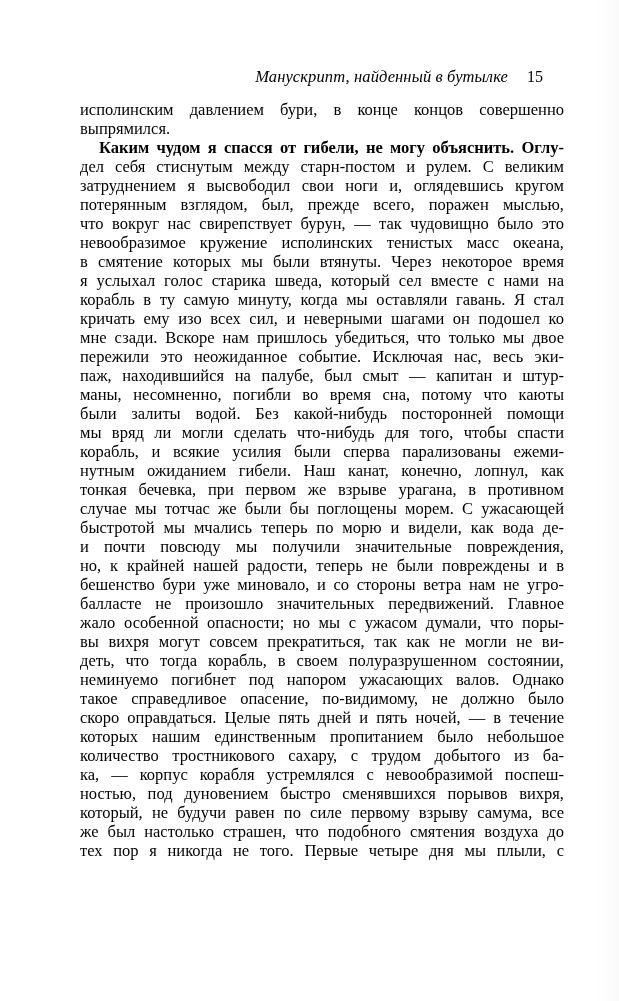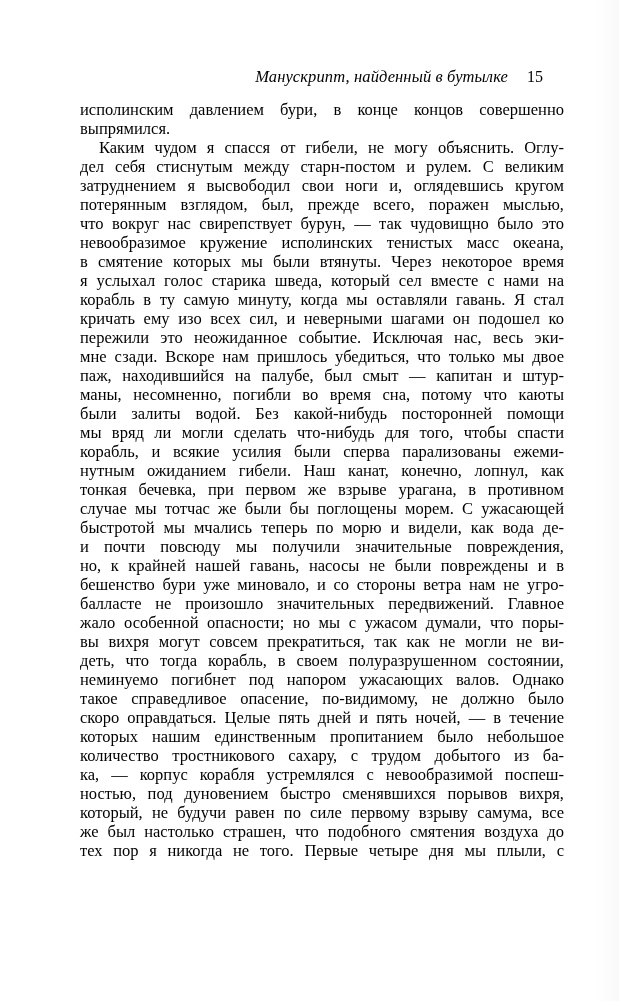--- a/index.html
+++ b/index.html
@@ -58,20 +58,21 @@
     line-height: 19px;
     text-align: justify;
     text-align-last: left;
     word-spacing: 0.2px;
   }
   .line.j {
     text-align-last: justify;
   }
   .line.indent {
     text-indent: 19px;
+    font-weight: bold;
   }
 </style>
 </head>
 <body>
 
 <div class="page">
   <header class="page-header">
     <span class="running-title">Манускрипт, найденный в бутылке</span>
     <span class="page-number">15</span>
   </header>
@@ -82,33 +83,33 @@
       <div class="line j indent">Каким чудом я спасся от гибели, не могу объяснить. Оглу-</div>
       <div class="line j">дел себя стиснутым между старн-постом и рулем. С великим</div>
       <div class="line j">затруднением я высвободил свои ноги и, оглядевшись кругом</div>
       <div class="line j">потерянным взглядом, был, прежде всего, поражен мыслью,</div>
       <div class="line j">что вокруг нас свирепствует бурун, — так чудовищно было это</div>
       <div class="line j">невообразимое кружение исполинских тенистых масс океана,</div>
       <div class="line j">в смятение которых мы были втянуты. Через некоторое время</div>
       <div class="line j">я услыхал голос старика шведа, который сел вместе с нами на</div>
       <div class="line j">корабль в ту самую минуту, когда мы оставляли гавань. Я стал</div>
       <div class="line j">кричать ему изо всех сил, и неверными шагами он подошел ко</div>
+      <div class="line j">мне сзади. Вскоре нам пришлось убедиться, что только мы двое</div>
       <div class="line j">пережили это неожиданное событие. Исключая нас, весь эки-</div>
-      <div class="line j">мне сзади. Вскоре нам пришлось убедиться, что только мы двое</div>
       <div class="line j">паж, находившийся на палубе, был смыт — капитан и штур-</div>
       <div class="line j">маны, несомненно, погибли во время сна, потому что каюты</div>
       <div class="line j">были залиты водой. Без какой-нибудь посторонней помощи</div>
       <div class="line j">мы вряд ли могли сделать что-нибудь для того, чтобы спасти</div>
       <div class="line j">корабль, и всякие усилия были сперва парализованы ежеми-</div>
       <div class="line j">нутным ожиданием гибели. Наш канат, конечно, лопнул, как</div>
       <div class="line j">тонкая бечевка, при первом же взрыве урагана, в противном</div>
       <div class="line j">случае мы тотчас же были бы поглощены морем. С ужасающей</div>
       <div class="line j">быстротой мы мчались теперь по морю и видели, как вода де-</div>
       <div class="line j">и почти повсюду мы получили значительные повреждения,</div>
-      <div class="line j">но, к крайней нашей гавань, насосы не были повреждены и в</div>
+      <div class="line j">но, к крайней нашей радости, теперь не были повреждены и в</div>
       <div class="line j">бешенство бури уже миновало, и со стороны ветра нам не угро-</div>
       <div class="line j">балласте не произошло значительных передвижений. Главное</div>
       <div class="line j">жало особенной опасности; но мы с ужасом думали, что поры-</div>
       <div class="line j">вы вихря могут совсем прекратиться, так как не могли не ви-</div>
       <div class="line j">деть, что тогда корабль, в своем полуразрушенном состоянии,</div>
       <div class="line j">неминуемо погибнет под напором ужасающих валов. Однако</div>
       <div class="line j">такое справедливое опасение, по-видимому, не должно было</div>
       <div class="line j">скоро оправдаться. Целые пять дней и пять ночей, — в течение</div>
       <div class="line j">которых нашим единственным пропитанием было небольшое</div>
       <div class="line j">количество тростникового сахару, с трудом добытого из ба-</div>

